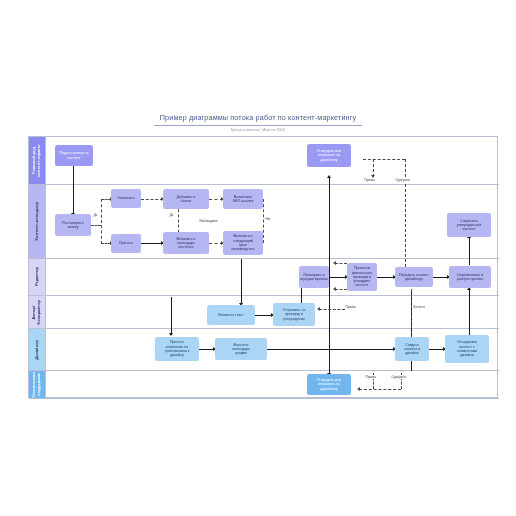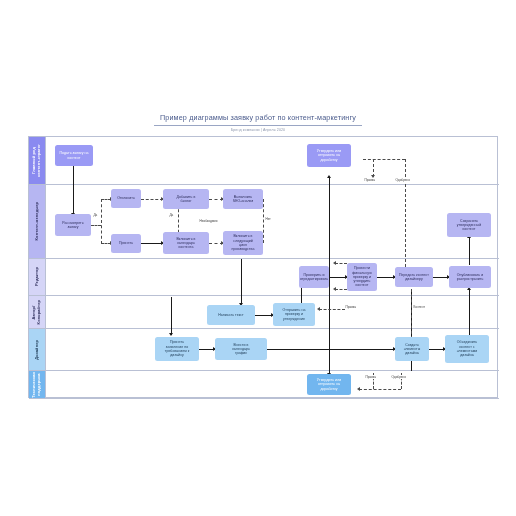--- a/index.html
+++ b/index.html
@@ -113,21 +113,21 @@
     background: #fff;
     padding: 0 0.5px;
   }
 </style>
 </head>
 <body>
 
 <div id="root">
 
   <div class="title-wrap">
-    <div class="doc-title">Пример диаграммы заявку работ по контент-маркетингу</div>
+    <div class="doc-title">Пример диаграммы потока работ по контент-маркетингу</div>
     <div class="doc-sub">Бренд компании | Апрель 2020</div>
   </div>
 
   <div class="diagram">
 
     <div class="lane" style="top:0; height:48px;">
       <div class="lane-header" style="background:#8a8af0;">
         <div class="lane-title" style="color:#ffffff;">Главный ред
 контент-стратег</div>
       </div>

